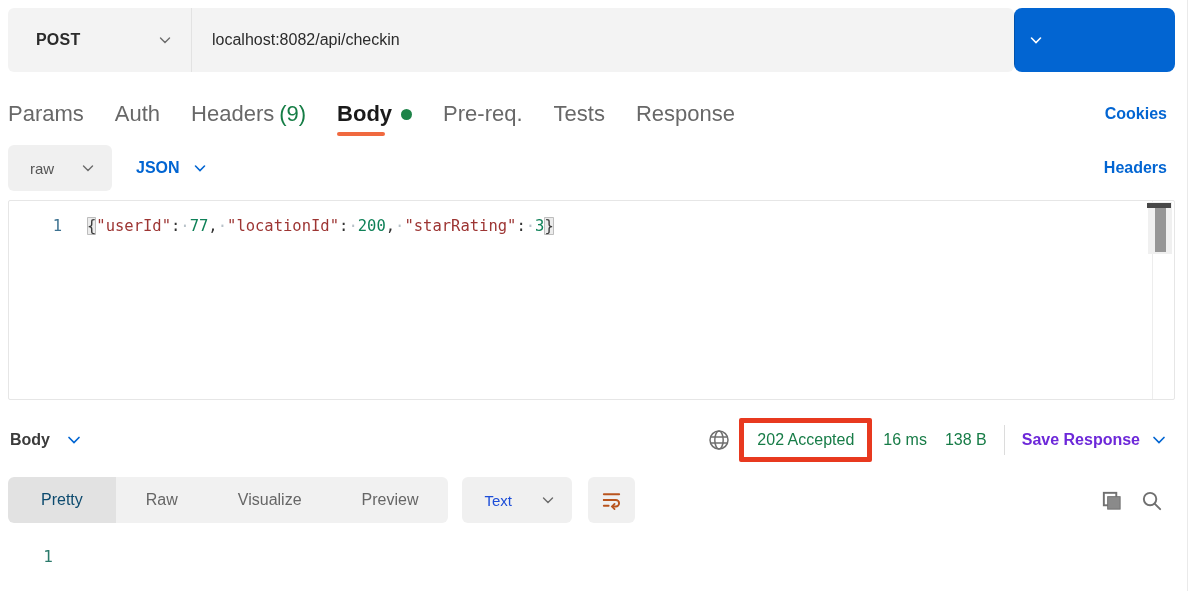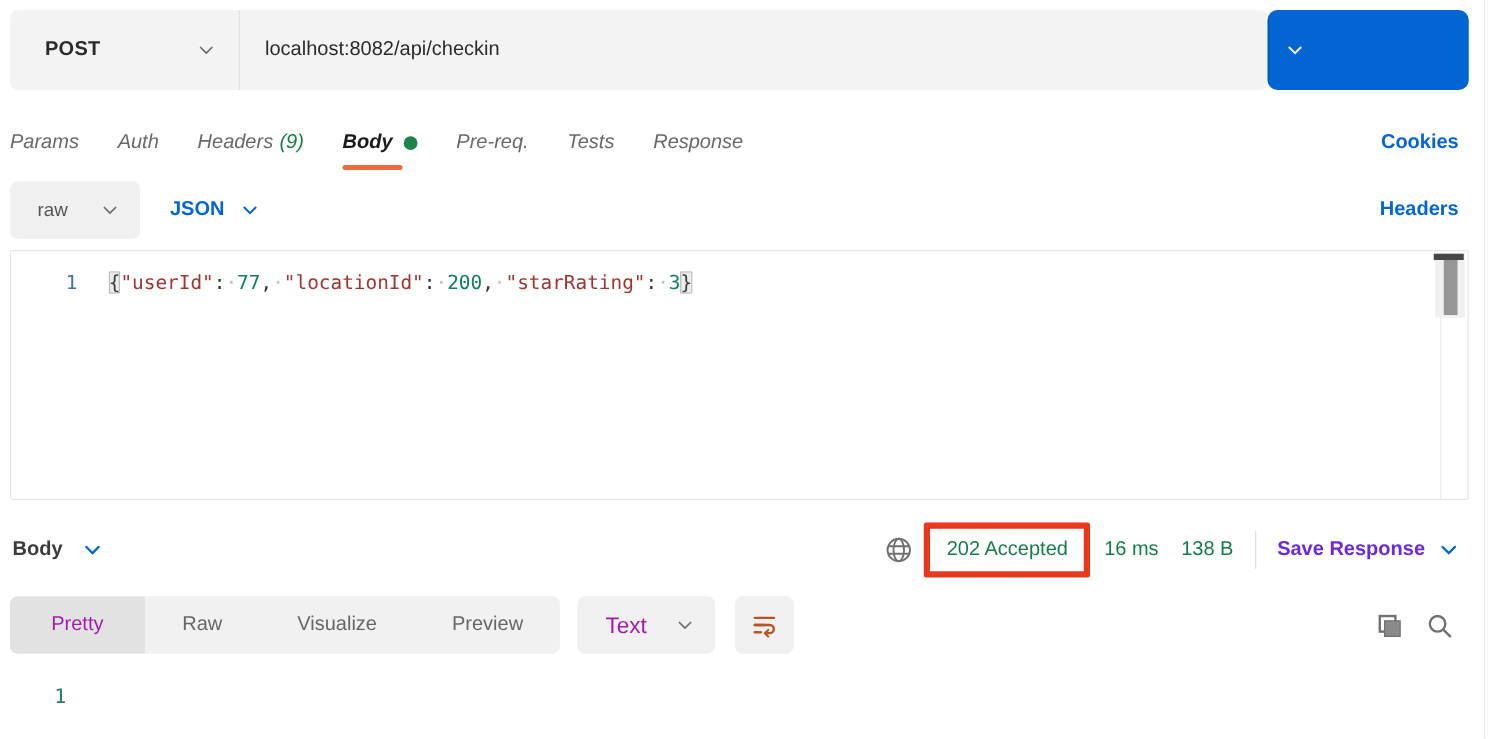--- a/index.html
+++ b/index.html
@@ -17,21 +17,21 @@
   .send-btn { width:161px; height:64px; background:#0265d2; border-radius:8px; display:flex; color:#fff; overflow:hidden; }
   .send-main { flex:1; display:flex; align-items:center; justify-content:center; font-size:17px; font-weight:700; cursor:pointer; }
   .send-caret { width:42px; display:flex; align-items:center; justify-content:center; border-left:1px solid rgba(0,0,0,.18); cursor:pointer; }
 
   
   .chev { width:16px; height:16px; display:inline-block; flex:0 0 auto; }
   .chev svg { display:block; width:100%; height:100%; }
 
   
   .tabs-row { display:flex; align-items:stretch; height:44px; margin:20px 20px 0 8px; }
-  .tab { display:flex; align-items:center; font-size:16px; color:#686868; margin-right:31px; cursor:pointer; position:relative;font-style:italic; }
+  .tab { display:flex; align-items:center; font-size:22px; color:#686868; margin-right:31px; cursor:pointer; position:relative; }
   .tab-badge { color:#157d45; margin-left:5px; }
   .tab-active { color:#1a1a1a; font-weight:600; }
   .tab-dot { width:11px; height:11px; border-radius:50%; background:#1d8348; margin-left:9px; }
   .tab-underline { position:absolute; left:0; bottom:0; width:48px; height:4px; border-radius:2px; background:#f0693f; }
   .cookies-link { margin-left:auto; display:flex; align-items:center; font-size:16px; font-weight:700; color:#0265d2; cursor:pointer; }
 
   
   .body-options-row { display:flex; align-items:center; height:48px; margin:8px 20px 0 8px; }
   .chip { background:#f0f0f0; border-radius:6px; height:46px; display:flex; align-items:center; cursor:pointer; }
   .raw-chip { width:104px; justify-content:space-between; padding:0 16px 0 22px; }
@@ -67,23 +67,23 @@
   .meta-time { margin-right:18px; }
   .meta-size { margin-right:17px; }
   .meta-divider { width:1px; height:30px; background:#dcdcdc; margin-right:17px; }
   .save-response { display:flex; align-items:center; cursor:pointer; }
   .save-label { font-size:16px; font-weight:700; color:#6d28d9; margin-right:11px; }
 
   
   .response-toolbar { display:flex; align-items:center; margin:10px 24px 0 8px; height:48px; }
   .seg-control { display:flex; background:#f1f1f1; border-radius:6px; height:46px; overflow:hidden; }
   .seg { display:flex; align-items:center; padding:0 30px; font-size:16px; color:#666; cursor:pointer; }
-  .seg-active { background:#e2e2e2; border-radius:6px 0 0 6px; color:#a21caf; padding:0 33px; }
+  .seg-active { background:#e2e2e2; border-radius:6px 0 0 6px; color:#0c4a6e; padding:0 33px; }
   .text-chip { width:110px; justify-content:space-between; padding:0 16px 0 22px; margin-left:14px; }
-  .text-label { font-size:18px; color:#a21caf; }
+  .text-label { font-size:15px; color:#1d4ed8; }
   .wrap-chip { width:47px; justify-content:center; margin-left:16px; }
   .toolbar-icons { margin-left:auto; display:flex; align-items:center; gap:17px; }
   .tool-icon { width:23px; height:23px; cursor:pointer; }
 
   
   .response-line { display:flex; padding-top:21px; font-family:"DejaVu Sans Mono", monospace; font-size:16px; line-height:24px; }
   .response-line .gutter { color:#2b7a6b; }
 </style>
 </head>
 <body>

